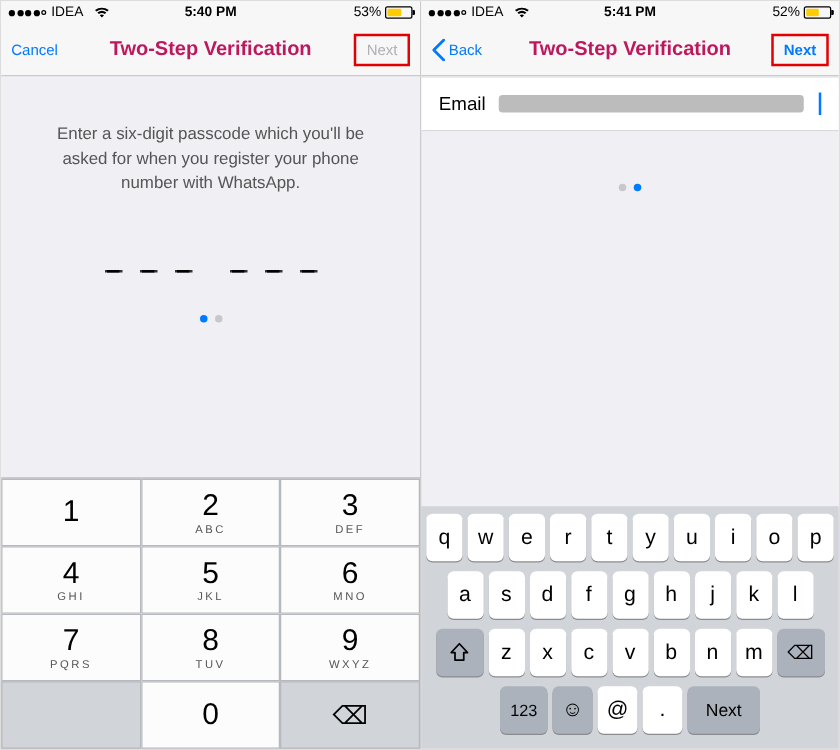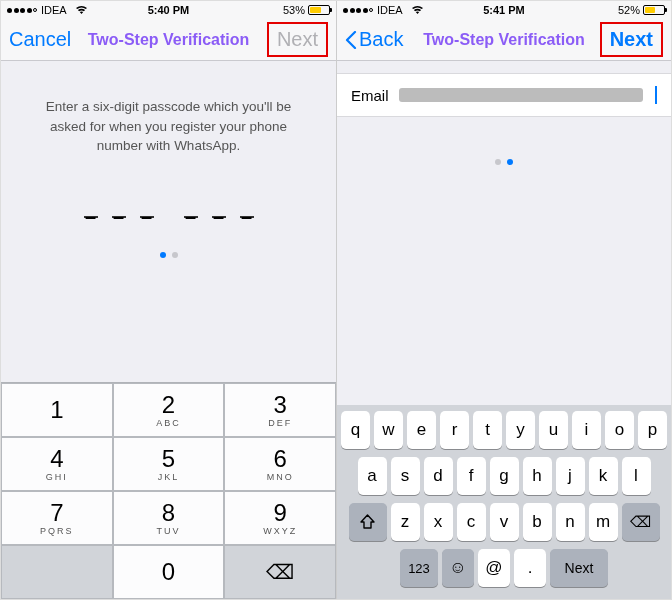--- a/index.html
+++ b/index.html
@@ -16,43 +16,43 @@
   .dot.empty { background:transparent; border:1px solid #000; width:4px; height:4px; }
   .wifi { margin-left:4px; }
   .time { position:absolute; left:50%; transform:translateX(-50%); font-weight:600; }
   .batt-group { margin-left:auto; display:flex; align-items:center; gap:3px;text-align:right; }
   .battery { width:22px; height:10px; border:1px solid #000; border-radius:2px; position:relative; }
   .battery::after { content:""; position:absolute; right:-3px; top:2px; width:2px; height:4px; background:#000; border-radius:0 1px 1px 0;}
   .battery .fill { position:absolute; left:1px; top:1px; bottom:1px; width:52%; background:#ffcc00; border-radius:1px;}
 
   
   .nav { height:42px; background:#f7f7f8; border-bottom:1px solid #c9c9ce; display:flex; align-items:center; justify-content:space-between; padding:0 8px; }
-  .nav .left, .nav .right { width:72px; font-size:20px; }
+  .nav .left, .nav .right { width:72px; font-size:12px; }
   .nav .left { color:#007aff; display:flex; align-items:center; gap:2px; }
-  .nav .title { flex:1; text-align:center; font-size:16px; font-weight:600; color:#8b5cf6; }
+  .nav .title { flex:1; text-align:center; font-size:16px; font-weight:600; color:#be185d; }
   .nav .right { text-align:right; }
   .next-disabled { color:#b0b0b4; }
   .next-enabled { color:#007aff; font-weight:600; }
   .red-box { border:2px solid #e40000; padding:4px 8px; display:inline-block; }
 
   .content { flex:1; overflow:hidden; }
   .instr { text-align:center; font-size:13.5px; color:#555; padding:36px 40px 28px; line-height:1.45; }
   .instr a { color:#007aff; text-decoration:none; }
 
   
   .pass-row { display:flex; justify-content:center; gap:30px; padding:20px 0 12px; }
   .pass-group { display:flex; gap:14px; }
   .dash { width:14px; height:14px; border-bottom:2px solid #333; display:flex; align-items:flex-end; justify-content:center; font-size:20px; font-weight:700; line-height:0; }
 
   .pager { display:flex; justify-content:center; gap:6px; padding:22px 0 6px; }
   .pg { width:6px; height:6px; border-radius:50%; background:#c7c7cc; }
   .pg.active { background:#007aff; }
 
   
-  .email-field { background:#fff; border-top:1px solid #d9d9dd; border-bottom:1px solid #d9d9dd; padding:12px 14px; display:flex; align-items:center; gap:10px; margin-top:12px;}
+  .email-field { background:#fff; border-top:1px solid #d9d9dd; border-bottom:1px solid #d9d9dd; padding:12px 14px; display:flex; align-items:center; gap:10px; margin-top:0;}
   .email-field .lbl { font-size:15px; color:#000; }
   .email-field .redact { flex:1; height:14px; background:#bcbcbc; border-radius:3px; position:relative; }
   .email-field .cursor { width:2px; height:18px; background:#007aff; margin-left:2px; }
 
   
   .numpad { background:#d1d4d9; display:grid; grid-template-columns:repeat(3,1fr); grid-auto-rows:54px; border-top:1px solid #b0b3b8;}
   .numkey { background:#fcfcfd; border:0.5px solid #b6b9be; display:flex; flex-direction:column; align-items:center; justify-content:center; }
   .numkey .n { font-size:24px; font-weight:300; color:#000; line-height:1; }
   .numkey .l { font-size:9px; letter-spacing:2px; color:#555; margin-top:1px; }
   .numkey.blank { background:#d1d4d9; }

